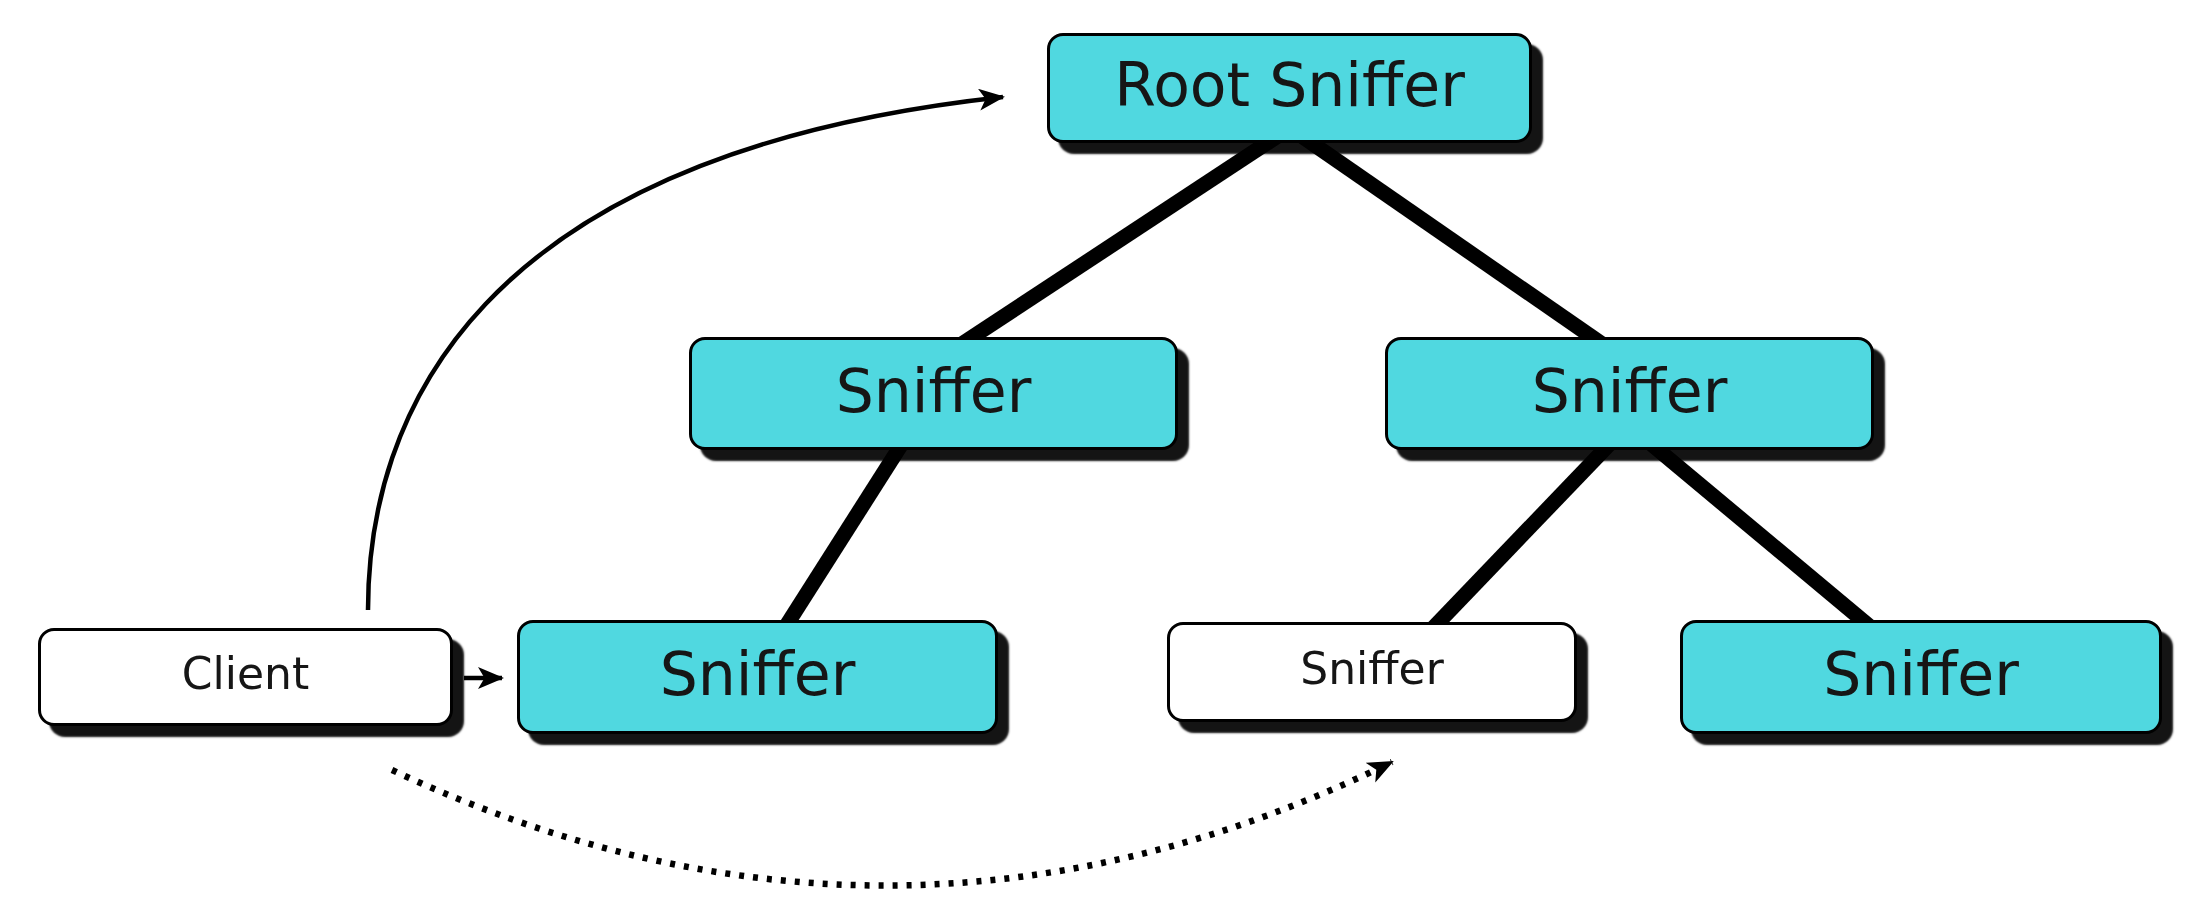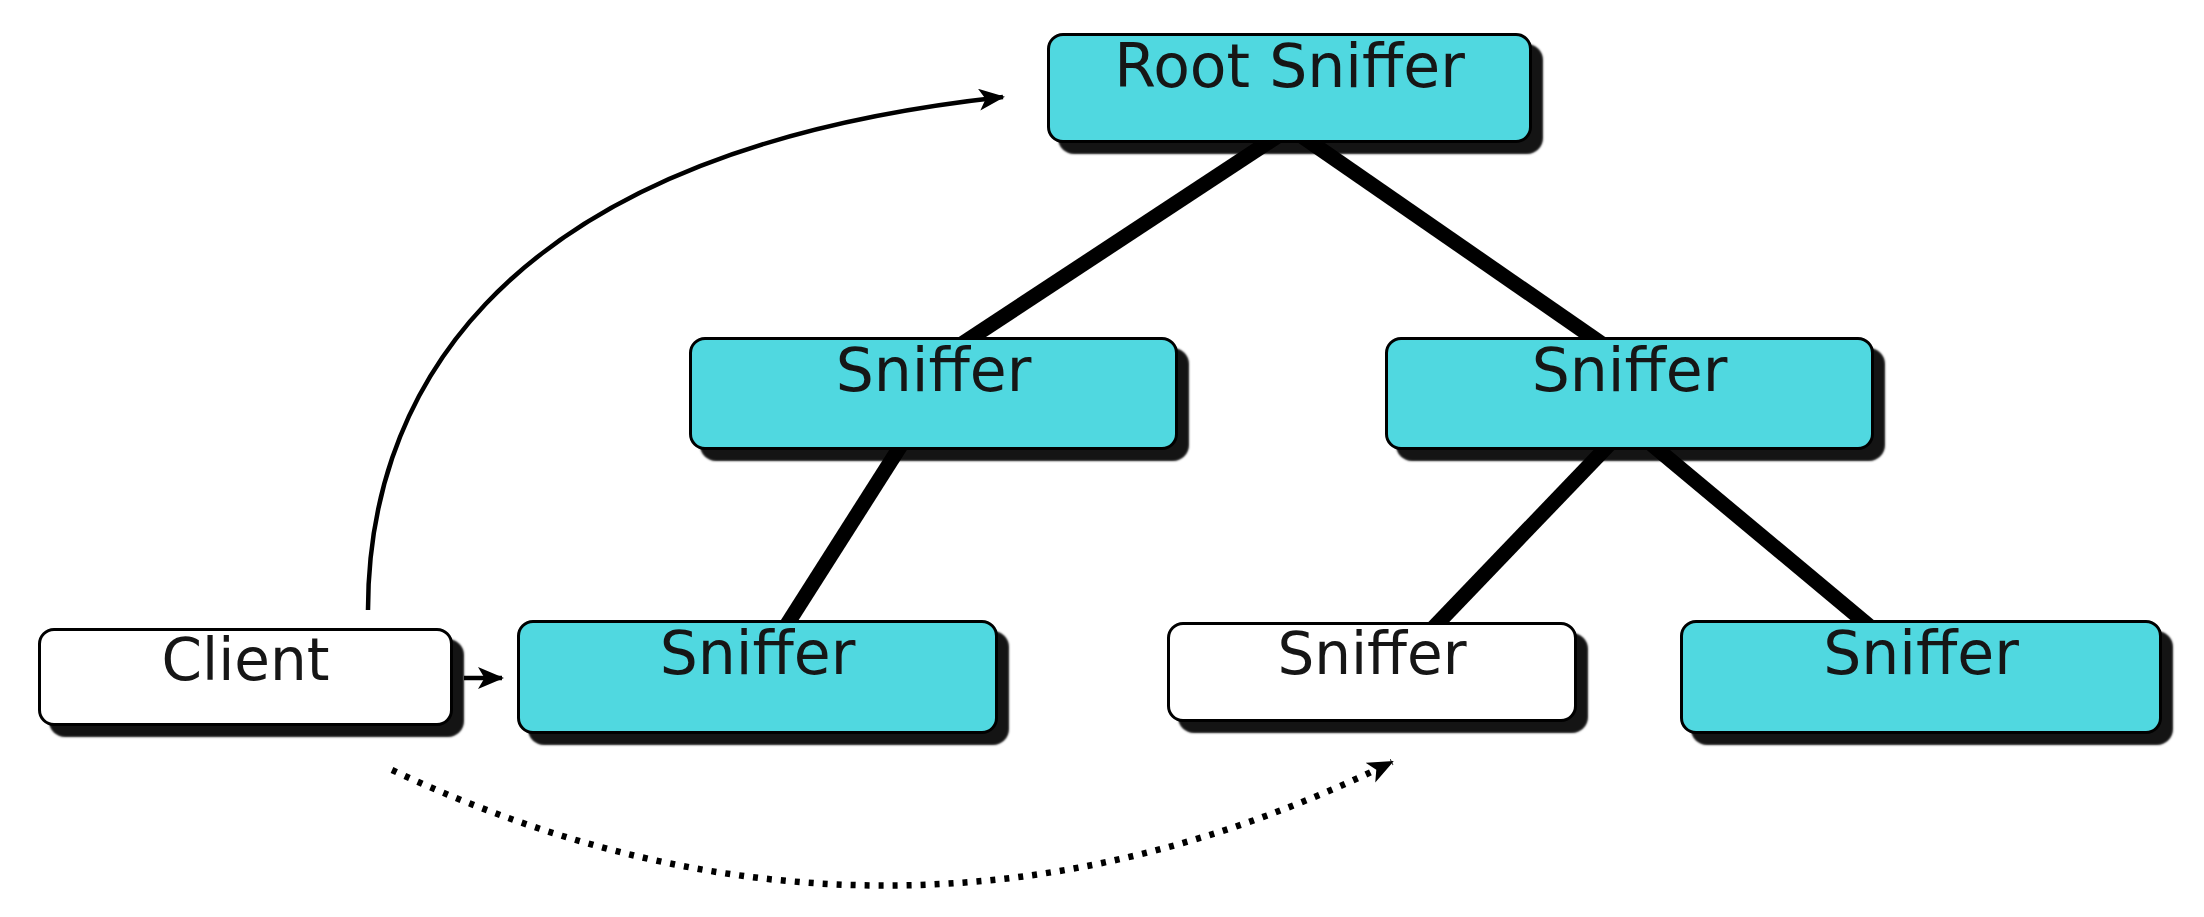--- a/index.html
+++ b/index.html
@@ -22,33 +22,33 @@
     z-index: 0;
   }
   .node {
     position: absolute;
     z-index: 1;
     box-sizing: border-box;
     border: 3px solid #000000;
     border-radius: 16px;
     box-shadow: 11px 11px 2px rgba(0,0,0,0.92);
     display: flex;
-    align-items: flex-start;
+    align-items: center;
     justify-content: center;
     color: #161616;
   }
   .node.cyan  { background: #50D8E0; }
   .node.white { background: #ffffff; }
   .node-label {
     font-size: 60px;
     line-height: 1;
     white-space: nowrap;
     padding-bottom: 6px;
   }
-  .node.small .node-label { font-size: 58px; }
+  .node.small .node-label { font-size: 44px; }
 </style>
 </head>
 <body>
 
 <div class="stage">
 
   <svg class="wires" width="2204" height="917" viewBox="0 0 2204 917">
     <defs>
       <marker id="arrowhead" markerUnits="userSpaceOnUse" markerWidth="30" markerHeight="26" refX="24" refY="11" orient="auto">
         <path d="M0,0 L26,11 L0,22 L6.5,11 Z" fill="#000000"></path>

